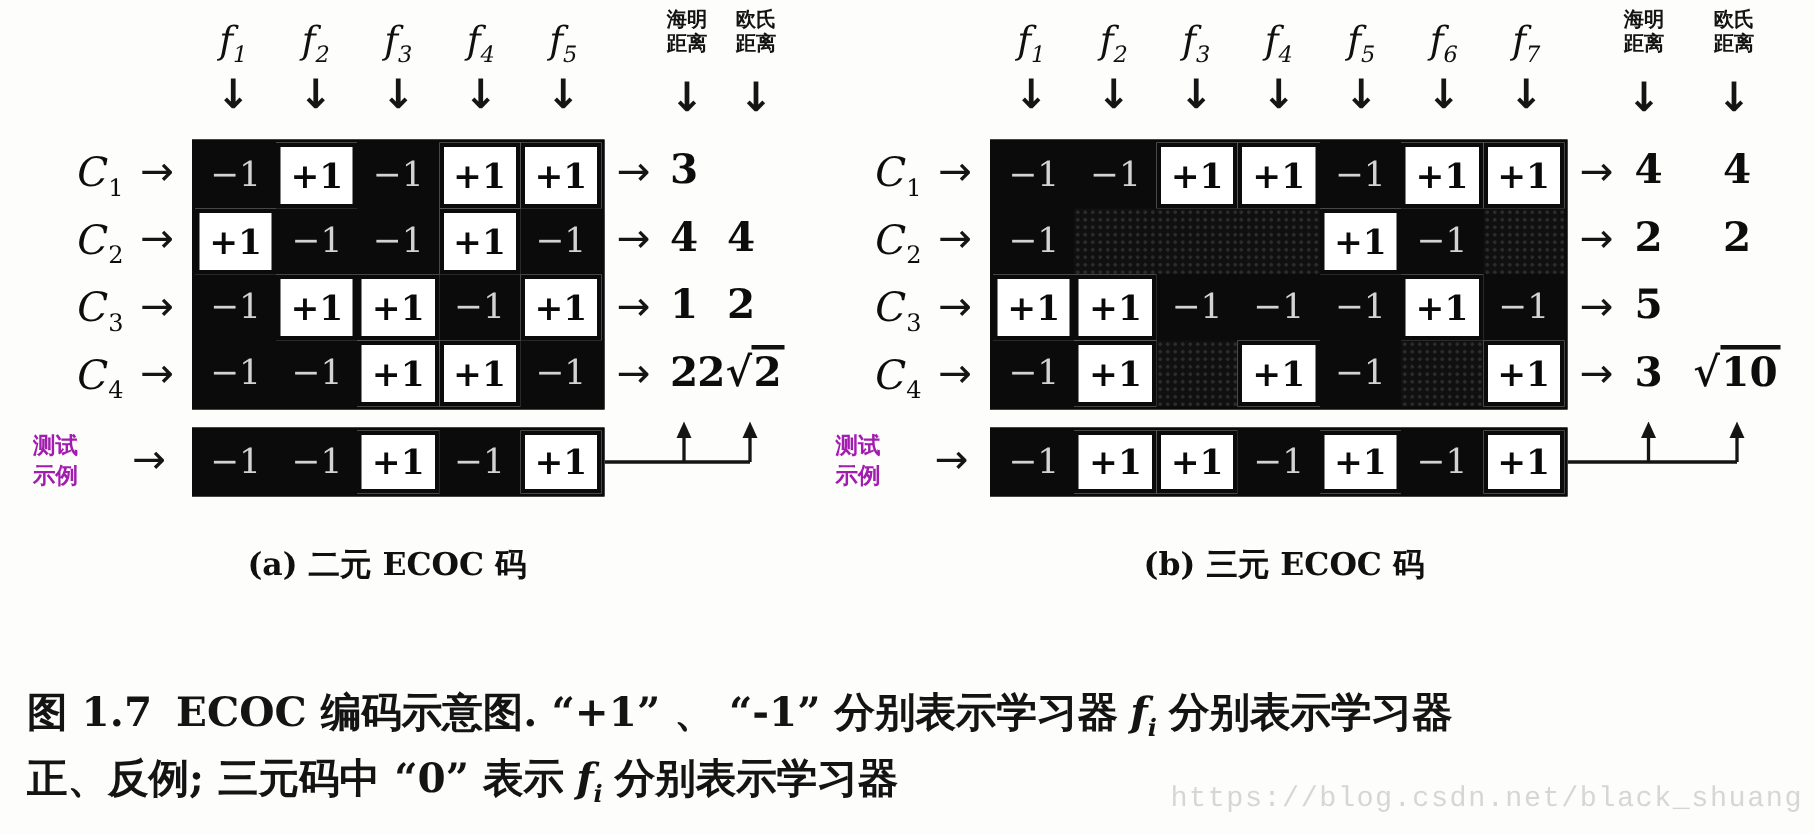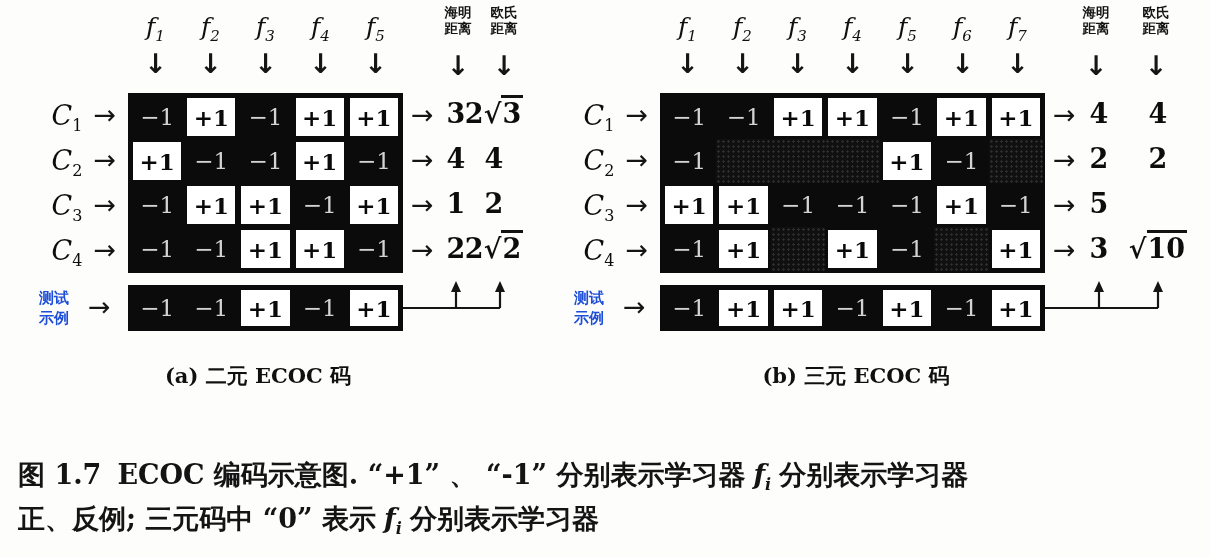--- a/index.html
+++ b/index.html
@@ -27,21 +27,21 @@
     background-size:5px 5px;}
   
   .dist{font-family:"DejaVu Serif",serif;font-size:27px;font-weight:600;color:#0d0d0d;
         text-align:center;white-space:nowrap;line-height:1.15;}
   .sq{display:inline;}
   .sqr{border-top:3px solid #121212;padding:0 2px 0 1px;}
   
   .dhead{font-size:13.5px;font-weight:bold;line-height:1.2;text-align:center;color:#141414;
          font-family:"Liberation Sans",sans-serif;}
   
-  .tlabel{font-size:15px;font-weight:bold;line-height:1.3;text-align:center;color:#1d4ed8;}
+  .tlabel{font-size:15px;font-weight:bold;line-height:1.3;text-align:left;color:#a21caf;}
   
   .subcap{font-family:"DejaVu Serif",serif;font-size:21px;font-weight:600;color:#101010;text-align:center;}
   
   .capline{font-family:"DejaVu Serif",serif;font-size:27px;font-weight:600;color:#141414;white-space:nowrap;}
   .capline .figlab{font-weight:800;margin-right:16px;}
   .capline .seg{margin-right:.3em;}
   .capmath{font-style:italic;margin-right:.3em;}
   .capmath sub{font-size:16px;font-style:italic;line-height:0;}
   .watermark{font-family:"Liberation Mono","DejaVu Sans Mono",monospace;font-size:19px;
              color:#d7d7d2;letter-spacing:1px;white-space:nowrap;}
@@ -53,20 +53,21 @@
 <div class="canvas" id="canvas">
 
   <div class="abs capline" style="left:18px;top:457px;">
     <span class="figlab">图 1.7</span><span class="seg">ECOC 编码示意图.  “+1” 、 “-1” 分别表示学习器</span><span class="capmath"><span>f</span><sub>i</sub></span><span class="seg">分别表示学习器</span>
   </div>
 
   <div class="abs capline" style="left:18px;top:501px;">
     <span class="seg">正、反例; 三元码中 “0” 表示</span><span class="capmath"><span>f</span><sub>i</sub></span><span class="seg">分别表示学习器</span>
   </div>
 
+  <div class="abs watermark" style="right:8px;top:521px;">https://blog.csdn.net/black_shuang</div>
 
 <div class="abs fhead" style="left: 130.5px; top: 12px; width: 50px;">f<sub>1</sub></div>
     <div class="abs darr" style="left: 141.5px; top: 50px; width: 28px;">↓</div>
     <div class="abs fhead" style="left: 185.5px; top: 12px; width: 50px;">f<sub>2</sub></div>
     <div class="abs darr" style="left: 196.5px; top: 50px; width: 28px;">↓</div>
     <div class="abs fhead" style="left: 240.5px; top: 12px; width: 50px;">f<sub>3</sub></div>
     <div class="abs darr" style="left: 251.5px; top: 50px; width: 28px;">↓</div>
     <div class="abs fhead" style="left: 295.5px; top: 12px; width: 50px;">f<sub>4</sub></div>
     <div class="abs darr" style="left: 306.5px; top: 50px; width: 28px;">↓</div>
     <div class="abs fhead" style="left: 350.5px; top: 12px; width: 50px;">f<sub>5</sub></div>
@@ -96,21 +97,20 @@
       <div class="cell pos">+1</div>
       <div class="cell pos">+1</div>
       <div class="cell neg">−1</div>
     </div>
     <div class="abs rowlab" style="left: -24px; top: 95.5px; width: 140px; height: 40px;">
       <span class="cname">C<sub>1</sub></span>
       <span class="rarr">→</span>
     </div>
     <div class="abs rarr" style="left: 411px; top: 98.5px;">→</div>
     <div class="abs dist" style="left: 426px; top: 97.5px; width: 60px;">3</div>
-    <div class="abs dist" style="left: 449px; top: 97.5px; width: 90px;">2<span class="sq">√<span class="sqr">3</span></span></div>
     <div class="abs rowlab" style="left: -24px; top: 140.5px; width: 140px; height: 40px;">
       <span class="cname">C<sub>2</sub></span>
       <span class="rarr">→</span>
     </div>
     <div class="abs rarr" style="left: 411px; top: 143.5px;">→</div>
     <div class="abs dist" style="left: 426px; top: 142.5px; width: 60px;">4</div>
     <div class="abs dist" style="left: 449px; top: 142.5px; width: 90px;">4</div>
     <div class="abs rowlab" style="left: -24px; top: 185.5px; width: 140px; height: 40px;">
       <span class="cname">C<sub>3</sub></span>
       <span class="rarr">→</span>

